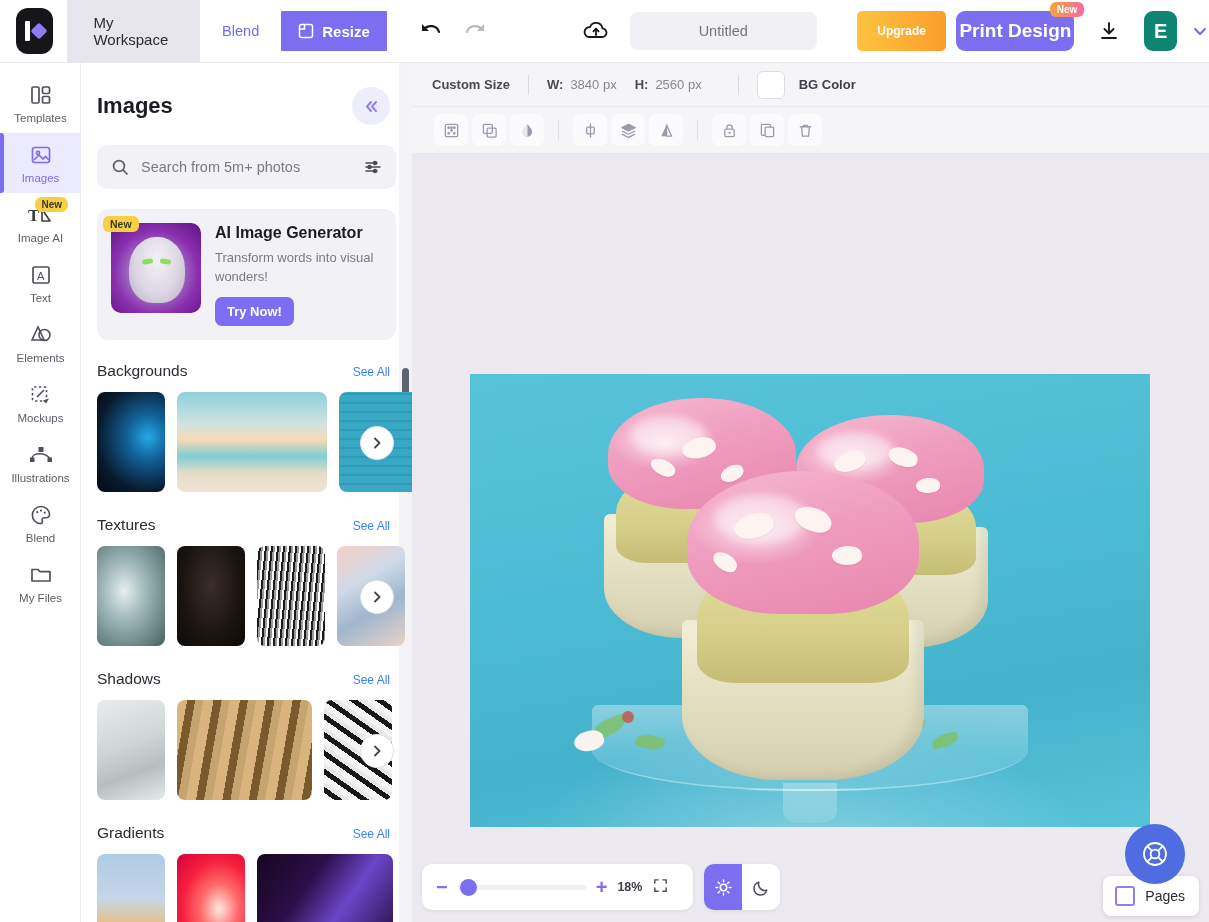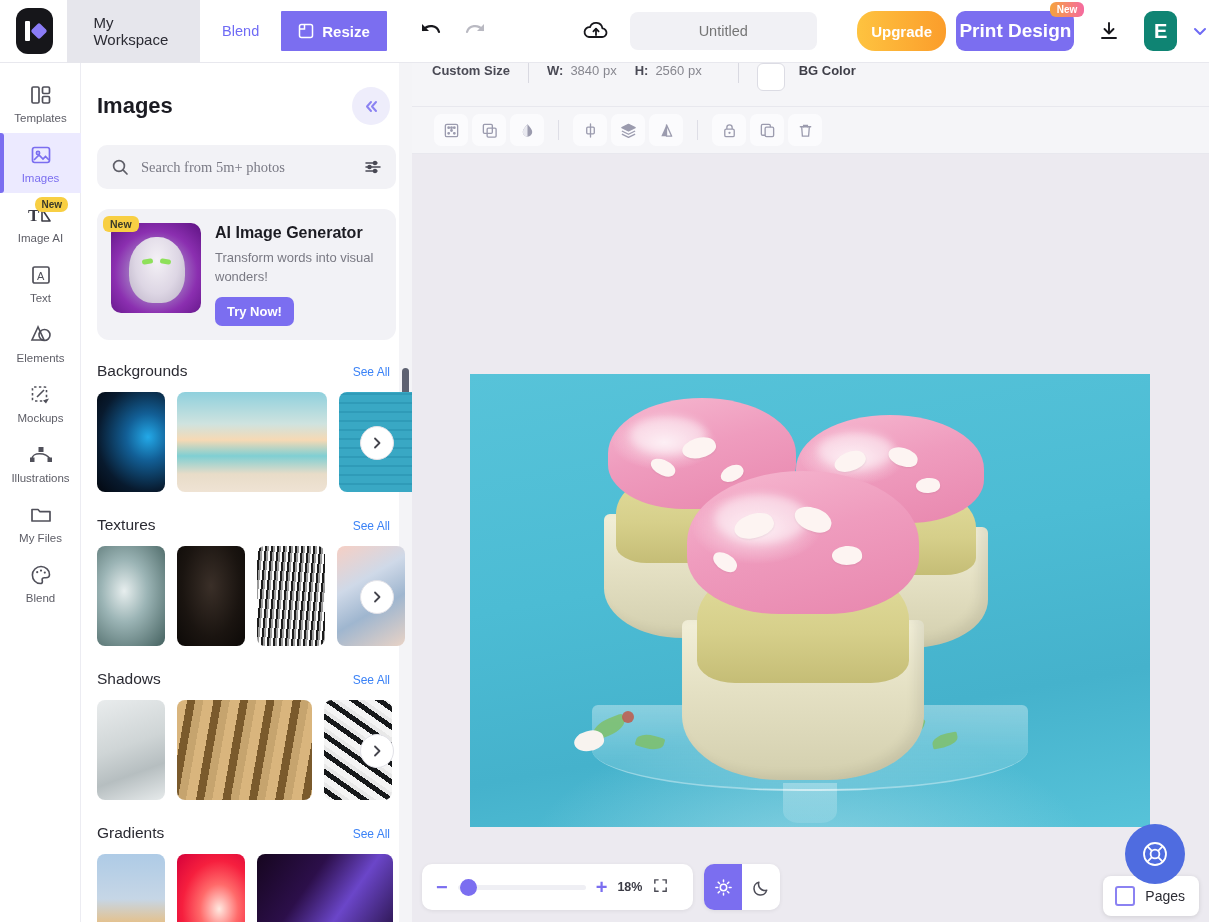--- a/index.html
+++ b/index.html
@@ -45,23 +45,23 @@
     align-items: center; justify-content: center;
   }
   .undo-wrap { display: flex; align-items: center; gap: 20px; margin-left: 32px; }
   .cloud-wrap { margin-left: 95px; }
   .title-field {
     width: 200px; height: 38px; margin-left: 20px; border-radius: 8px;
     background: #f1f1f5; border: none; text-align: center;
     font-size: 14.5px; color: #77777f; font-family: "Liberation Sans", sans-serif;
   }
   .upgrade-btn {
-    margin-left: 40px; height: 40px; width: 110px; border-radius: 18px;
+    margin-left: 40px; height: 40px; width: 110px; border-radius: 5px;
     background: linear-gradient(90deg,#fec340,#fb9d2b);
-    color: #fff; font-size: 15px; font-weight: bold; border: none; cursor: pointer;
+    color: #fff; font-size: 12px; font-weight: bold; border: none; cursor: pointer;
   }
   .printdesign-wrap { position: relative; margin-left: 10px; }
   .printdesign-btn {
     height: 40px; width: 118px; border-radius: 9px; background: #7b6ef0;
     color: #fff; font-size: 19px; font-weight: bold; border: none; cursor: pointer;
   }
   .new-badge {
     position: absolute; top: -9px; right: -10px;
     background: linear-gradient(90deg,#f6a33c,#f56aa0);
     color: #fff; font-size: 10px; font-weight: bold;
@@ -113,21 +113,21 @@
     width: 38px; height: 38px; border-radius: 50%; background: #eeedfb;
     border: none; display: flex; align-items: center; justify-content: center;
     color: #8b82f2; font-size: 18px; cursor: pointer;
   }
   .search-wrap {
     margin: 20px 16px 0 16px; height: 44px; border-radius: 10px;
     background: #f2f2f6; display: flex; align-items: center; padding: 0 14px; gap: 12px;
   }
   .search-input {
     flex: 1; border: none; background: transparent; outline: none;
-    font-size: 14.5px; color: #5f5f68; font-family: Liberation Serif, serif;
+    font-size: 14.5px; color: #5f5f68; font-family: Liberation Sans, sans-serif;
   }
   .search-input::placeholder { color: #7a7a85; }
 
   .promo {
     margin: 20px 16px 0 16px; background: #f2f2f6; border-radius: 12px;
     padding: 14px; display: flex; gap: 14px; position: relative;
   }
   .promo-thumb {
     width: 90px; height: 90px; border-radius: 10px; flex: none; position: relative;
     background: radial-gradient(circle at 50% 55%, #cfc3d8 0%, #a37cc4 34%, #8b2fb0 62%, #5d1282 100%);
@@ -197,21 +197,21 @@
   .t-grad2 { width: 68px; background: radial-gradient(ellipse at 62% 55%, #ffe9e0 0%, #ff6a6a 32%, #f61f3e 62%, #d4003a 100%); }
   .t-grad3 { width: 136px; background: linear-gradient(125deg,#16061f 0%,#2c0f4a 35%,#6b46c9 60%,#1d0a32 100%); }
 
   
   .canvas-area {
     position: absolute; top: 63px; left: 412px; width: 797px; height: 859px;
     background: #eceaf0;
   }
   .size-bar {
     height: 44px; background: #f5f5f8; border-bottom: 1px solid #e8e8ee;
-    display: flex; padding-left: 20px; gap: 0px;
+    display: flex; align-items: center; padding-left: 20px; gap: 0px;
   }
   .size-label { font-size: 13px; font-weight: bold; color: #4a4a55; }
   .vdiv { width: 1px; height: 20px; background: #d9d9e1; margin: 0 18px; }
   .dim-k { font-size: 13px; font-weight: bold; color: #4a4a55; margin-right: 7px; }
   .dim-v { font-size: 13px; color: #87878f; margin-right: 18px; }
   .bg-swatch {
     width: 28px; height: 28px; border-radius: 6px; background: #ffffff;
     border: 1px solid #dcdce4; cursor: pointer;
   }
   .bg-label { font-size: 13px; font-weight: bold; color: #3e3e48; margin-left: 14px; }
@@ -465,34 +465,34 @@
       <svg width="26" height="24" viewBox="0 0 26 24" fill="none" stroke="#50505a" stroke-width="1.6">
         <path d="M4 16c0-7 14-7 18 0"></path>
         <rect x="10.5" y="4" width="5" height="5" fill="#50505a" stroke="none"></rect>
         <rect x="2" y="14.5" width="4.5" height="4.5" fill="#50505a" stroke="none"></rect>
         <rect x="19.5" y="14.5" width="4.5" height="4.5" fill="#50505a" stroke="none"></rect>
       </svg>
       <span class="lbl">Illustrations</span>
     </div>
 
     <div class="rail-item">
-      <svg width="24" height="24" viewBox="0 0 24 24" fill="none" stroke="#50505a" stroke-width="1.7" stroke-linejoin="round">
-        <path d="M3 18V6.5h6l2 2.2h10V18z"></path>
-      </svg>
-      <span class="lbl">My Files</span>
-    </div>
-
-    <div class="rail-item">
       <svg width="24" height="24" viewBox="0 0 24 24" fill="none" stroke="#50505a" stroke-width="1.6">
         <path d="M12 3.5c4.7 0 8.5 3.6 8.5 8 0 2.6-2 3.3-3.6 3.3h-1.6c-1.3 0-2.2.9-2.2 2 0 .6.3 1 .3 1.6 0 1.2-.9 2.1-2 2.1-4.7 0-8-3.9-8-8.5s3.9-8.5 8.6-8.5z"></path>
         <circle cx="8.2" cy="9.2" r="1.1" fill="#50505a" stroke="none"></circle>
         <circle cx="12" cy="7.6" r="1.1" fill="#50505a" stroke="none"></circle>
         <circle cx="15.8" cy="9.6" r="1.1" fill="#50505a" stroke="none"></circle>
       </svg>
       <span class="lbl">Blend</span>
+    </div>
+
+    <div class="rail-item">
+      <svg width="24" height="24" viewBox="0 0 24 24" fill="none" stroke="#50505a" stroke-width="1.7" stroke-linejoin="round">
+        <path d="M3 18V6.5h6l2 2.2h10V18z"></path>
+      </svg>
+      <span class="lbl">My Files</span>
     </div>
   </div>
 
   <div class="panel">
     <div class="panel-scroll-track"></div>
     <div class="scrollbar"></div>
 
     <div class="panel-head">
       <div class="panel-title">Images</div>
       <button class="collapse-btn">

